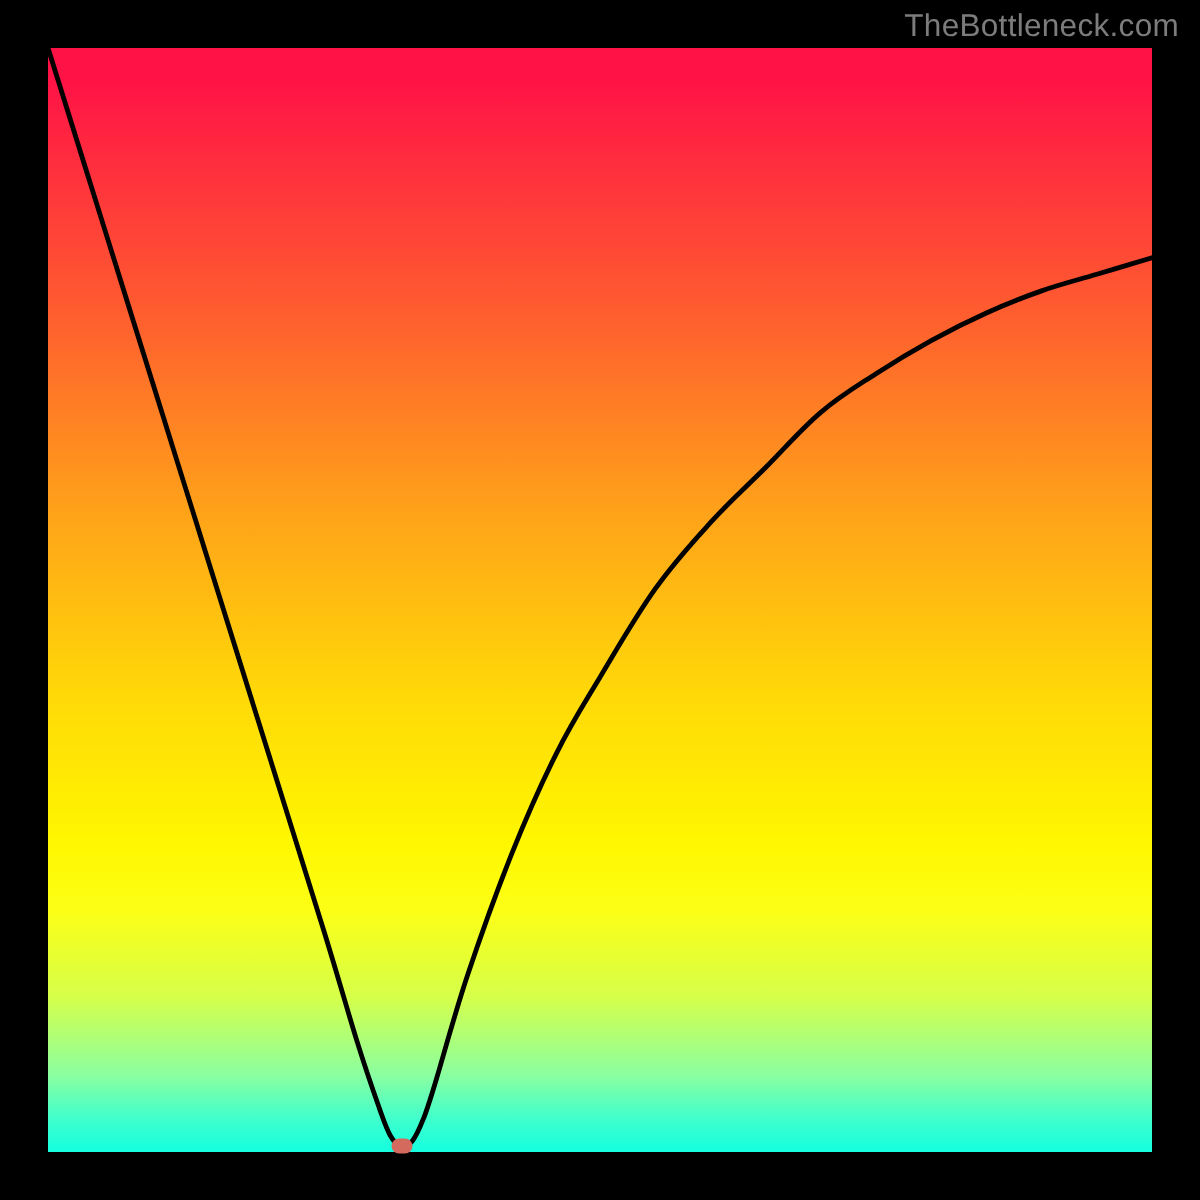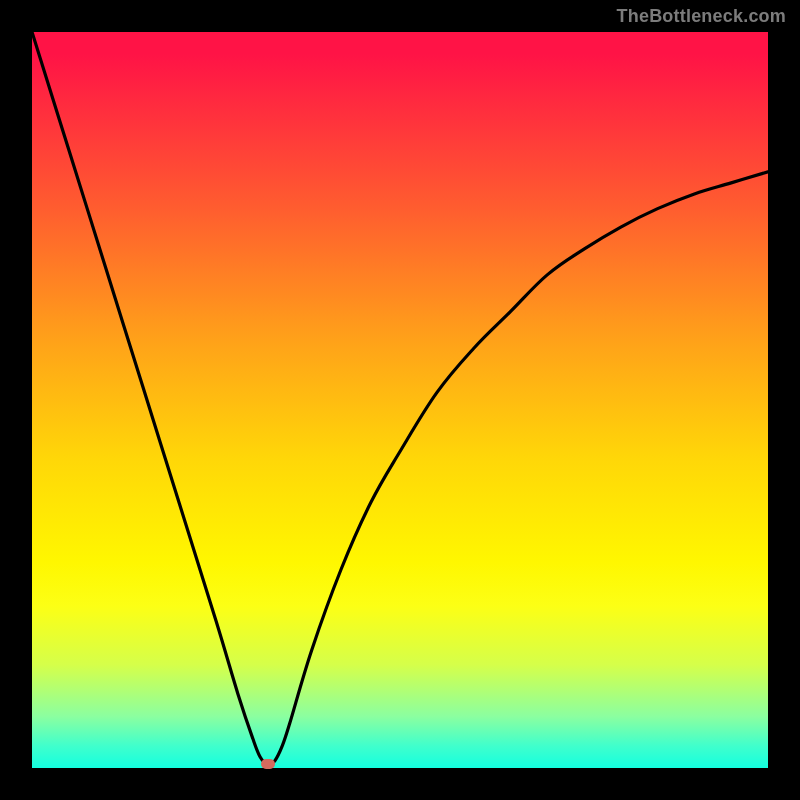--- a/index.html
+++ b/index.html
@@ -38,22 +38,22 @@
       #8bffa0 93%,
       #40ffcc 97%,
       #14ffe0 100%
     );
   }
   .watermark {
     position: absolute;
     top: 6px;
     right: 14px;
     color: #7c7c7c;
-    font-size: 18px;
-    font-weight: 700;
+    font-size: 21px;
+    font-weight: 400;
     letter-spacing: 0.2px;
     text-align: center;
   }
   svg.curve {
     position: absolute;
     left: 0;
     top: 0;
     width: 736px;
     height: 736px;
   }

